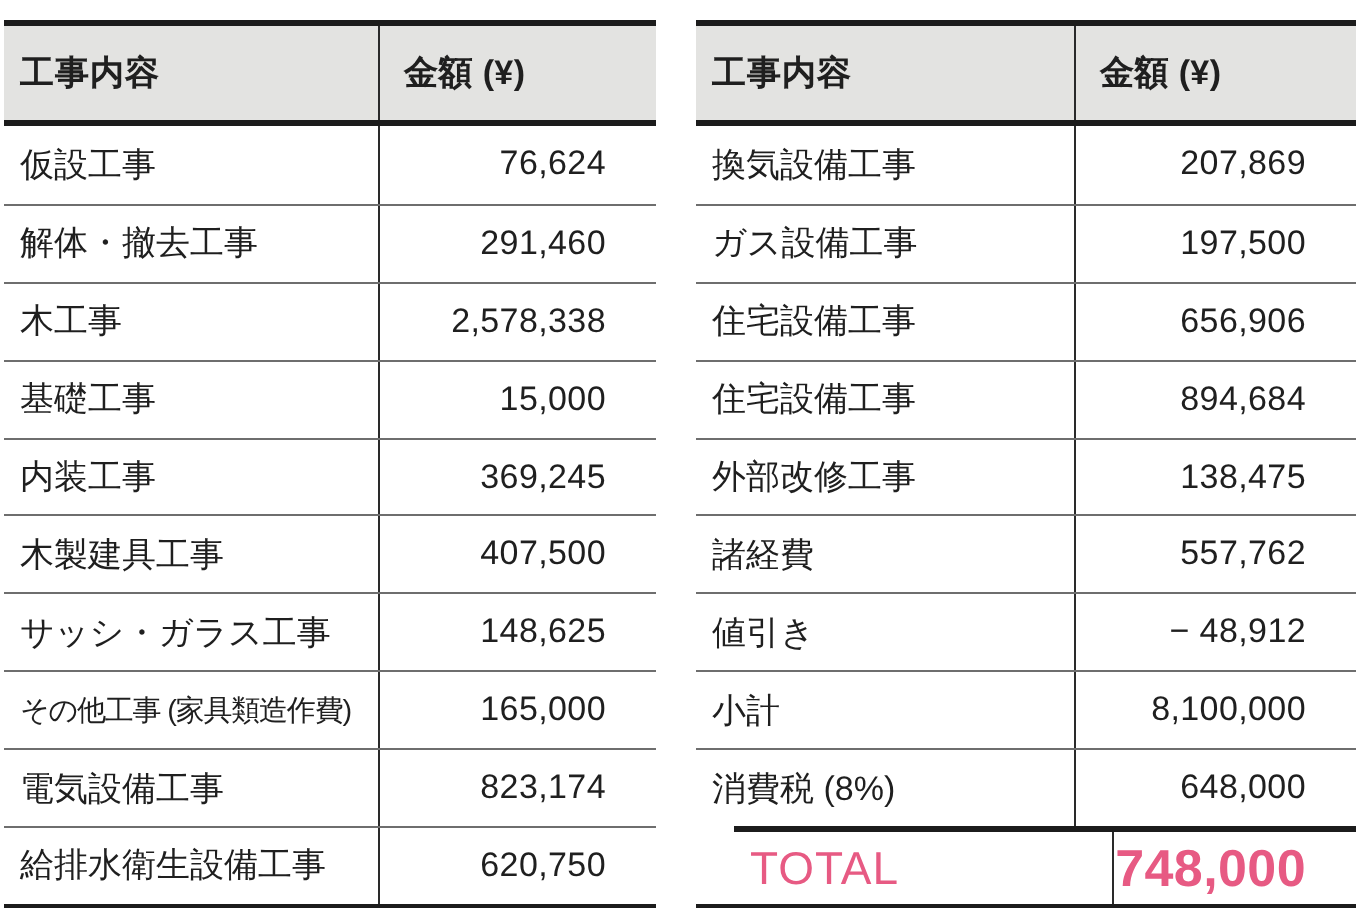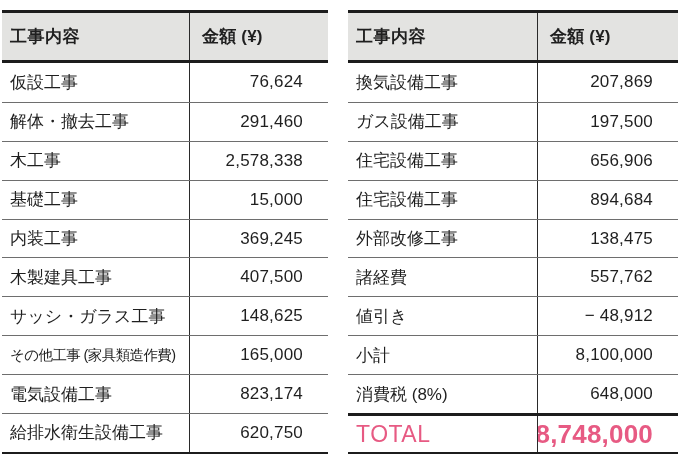--- a/index.html
+++ b/index.html
@@ -40,20 +40,21 @@
   }
   .row {
     display: flex;
     height: 38.9px;
     font-size: 17px;
   }
   .row + .row { border-top: 1px solid var(--line-thin); }
   .row.total {
     border-top: 3px solid var(--line-dark);
     height: 39px;
+    margin-left: 19px;
   }
 
   .cell {
     display: flex;
     align-items: center;
     overflow: hidden;
     white-space: nowrap;
   }
   .label {
     padding-left: 8px;

